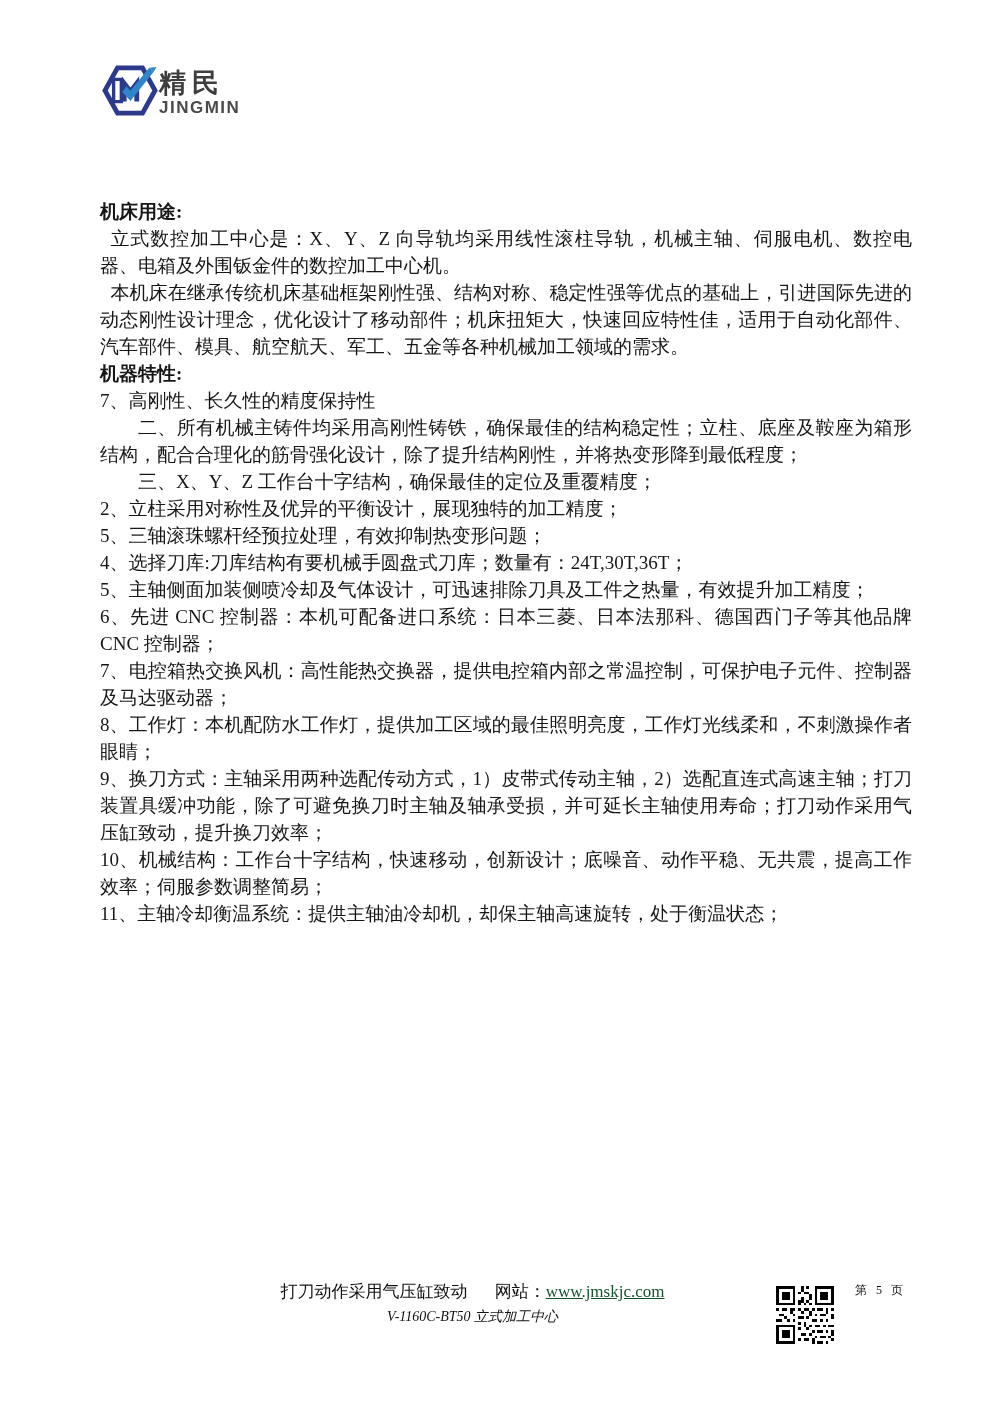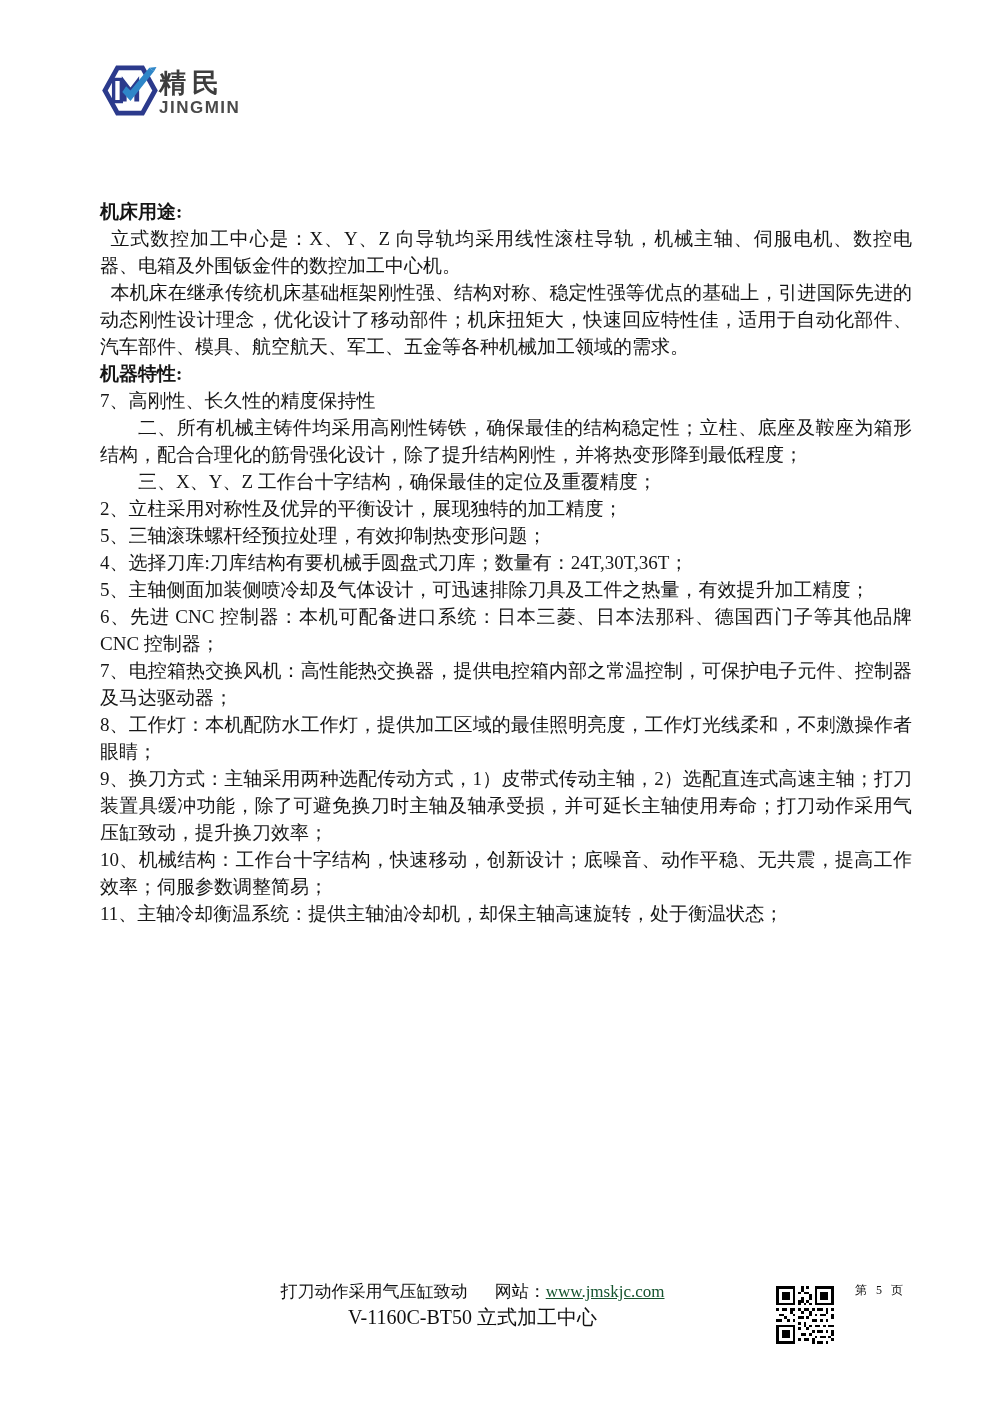--- a/index.html
+++ b/index.html
@@ -42,21 +42,21 @@
   .ti-1{text-indent:0.55em;}
   .ti-2{text-indent:2em;}
 
   
   .footer-text{
     position:absolute;left:150px;top:1279px;width:645px;
     text-align:center;font-size:17px;line-height:25px;color:#111;
   }
   .footer-line1 .site-label{margin-left:1.6em;}
   .footer-line1 a{color:#14532d;text-decoration:underline;}
-  .footer-line2{font-size:20px;line-height:22px;margin-top:2px;}
+  .footer-line2{font-size:14px;line-height:22px;margin-top:2px;font-style:italic;}
   .qr{position:absolute;left:776px;top:1286px;width:58px;height:58px;}
   .page-num{
     position:absolute;left:855px;top:1282px;
     font-size:12px;letter-spacing:3px;color:#111;
   }
 </style>
 </head>
 <body>
 
 <div class="page">

